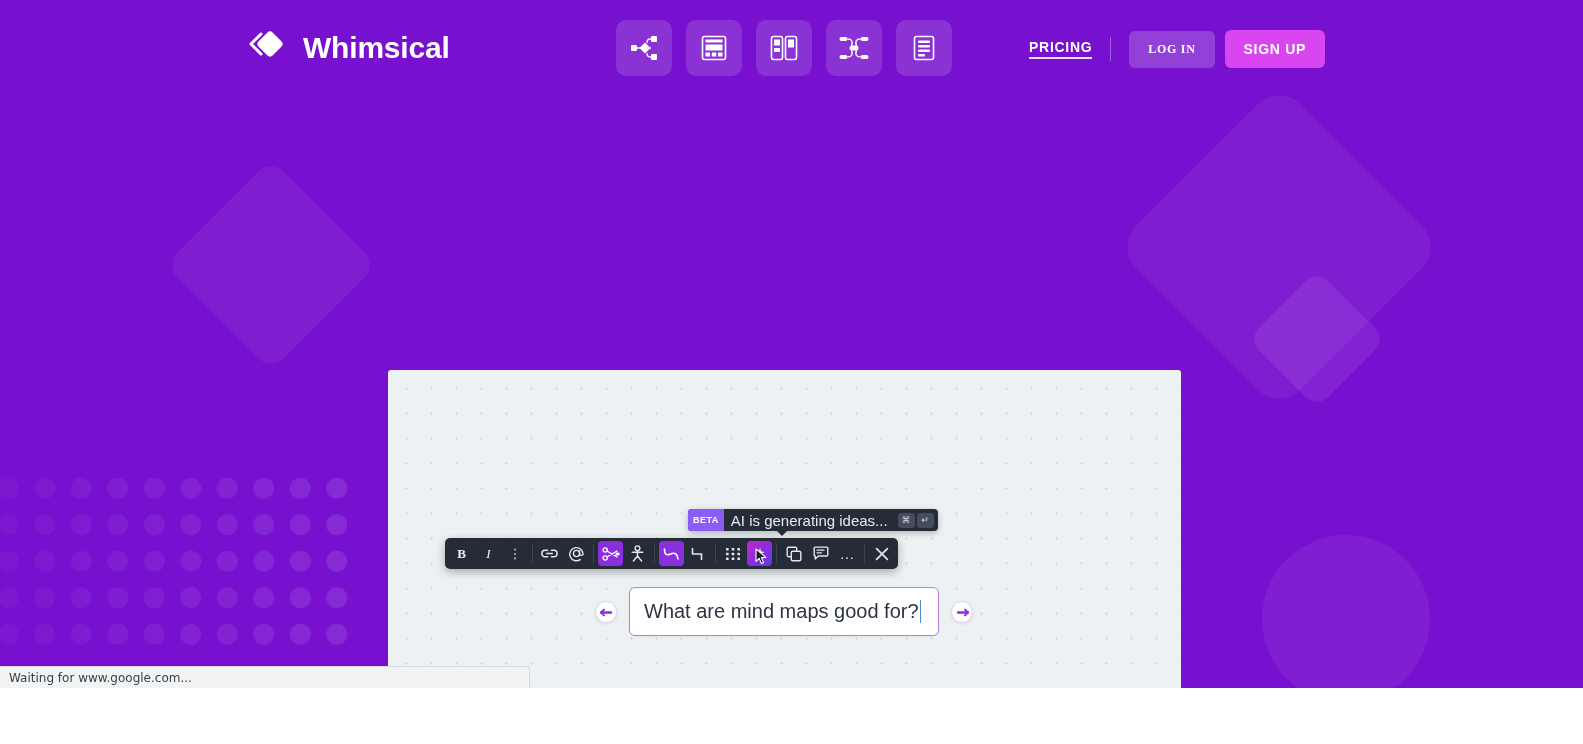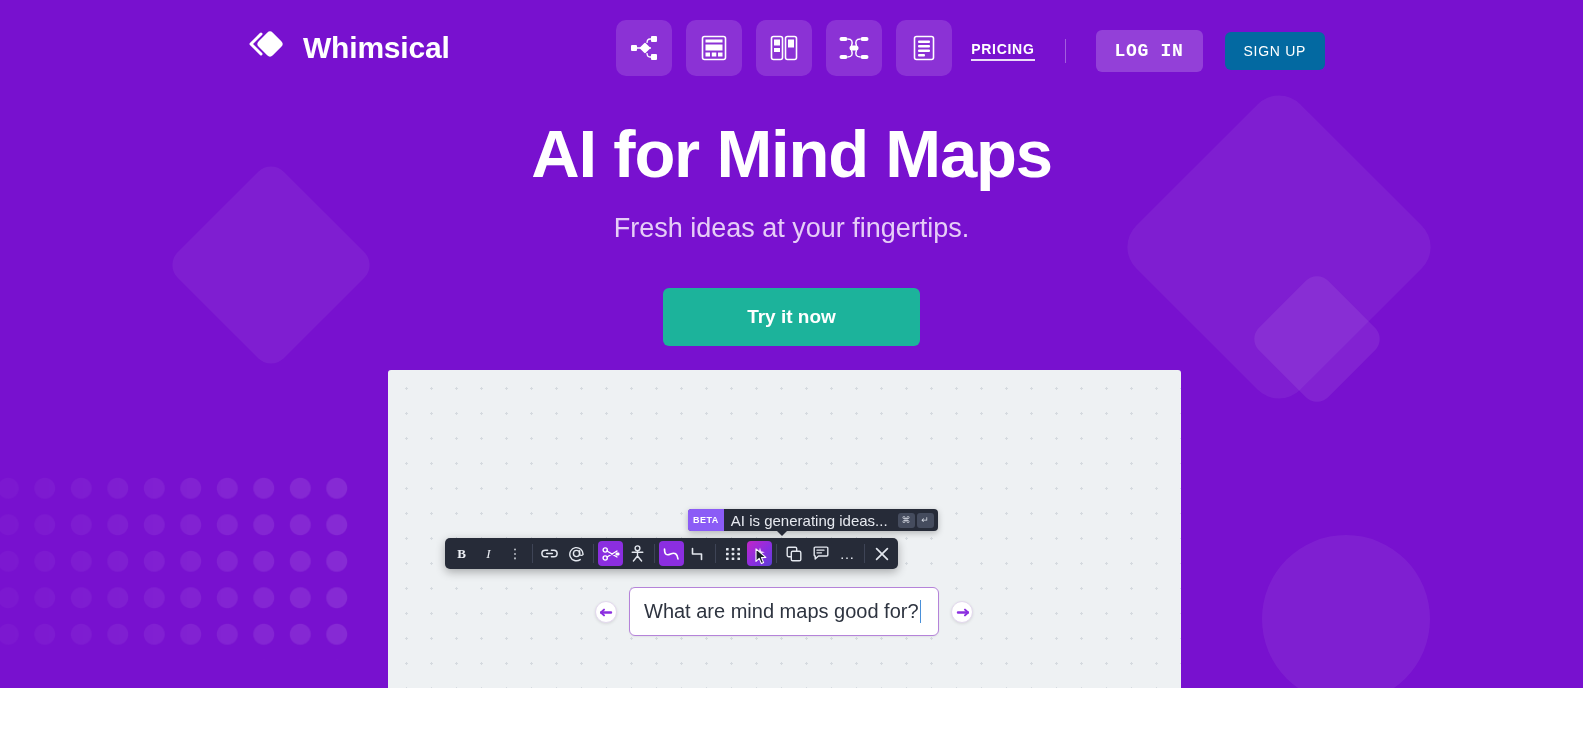--- a/index.html
+++ b/index.html
@@ -103,54 +103,54 @@
     cursor: pointer;
     border: none;
   }
   .nav-icon-btn svg { display: block; }
 
   .nav-right {
     position: absolute;
     right: 258px; top: 30px;
     display: flex;
     align-items: center;
-    gap: 12px;
+    gap: 0;
   }
   .pricing-link {
     color: #ffffff;
     font-size: 14px;
     font-weight: bold;
     letter-spacing: 0.7px;
     text-decoration: none;
     border-bottom: 2px solid rgba(255,255,255,0.85);
     padding-bottom: 2px;
     cursor: pointer;
   }
   .nav-divider {
     width: 1px; height: 24px;
     background: rgba(255,255,255,0.32);
     margin: 0 18px;
   }
   .btn-login {
     background: rgba(255,255,255,0.2);
     color: #fff;
-    font-size: 18px;
+    font-size: 12px;
     font-weight: bold;
     letter-spacing: 0.7px;
     border: none;
     border-radius: 6px;
     padding: 11px 19px;
     cursor: pointer;
-    font-family: Liberation Mono, monospace;
+    font-family: Liberation Serif, serif;
   }
   .btn-signup {
-    background: #0369a1;
+    background: #d946ef;
     color: #fff;
     font-size: 14px;
-    font-weight: normal;
+    font-weight: bold;
     letter-spacing: 0.7px;
     border: none;
     border-radius: 6px;
     padding: 11px 19px;
     margin-left: 10px;
     cursor: pointer;
     font-family: "Liberation Sans", sans-serif;
   }
 
   
@@ -471,27 +471,20 @@
 
     <div class="nav-right">
       <a class="pricing-link" href="#">PRICING</a>
       <span class="nav-divider"></span>
       <button class="btn-login">LOG IN</button>
       <button class="btn-signup">SIGN UP</button>
     </div>
 
   </div>
 
-  <div class="hero">
-    <h1 class="hero-title">AI for Mind Maps</h1>
-    <p class="hero-subtitle">Fresh ideas at your fingertips.</p>
-    <div class="cta-wrap">
-      <button class="btn-cta">Try it now</button>
-    </div>
-  </div>
 
   <div class="canvas"></div>
 
   <div class="ai-tooltip">
     <span class="beta-badge">BETA</span>
     <span class="ai-tooltip-text">AI is generating ideas...</span>
     <span class="keycap">⌘</span>
     <span class="keycap">↵</span>
   </div>
 
@@ -651,14 +644,17 @@
       <span>
         <svg width="13" height="9" viewBox="0 0 13 9" fill="none">
           <path d="M2 4.5 H12" stroke="#8b2ee0" stroke-width="2.4" stroke-linecap="round"></path>
           <path d="M9 1.6 L12 4.5 L9 7.4" stroke="#8b2ee0" stroke-width="2" stroke-linecap="round" stroke-linejoin="round" fill="none"></path>
         </svg>
       </span>
     </div>
 
   </div>
 
+  <div class="statusbar">
+    <span class="statusbar-text">Waiting for www.google.com...</span>
+  </div>
 
 </div>
 
 </body></html>

